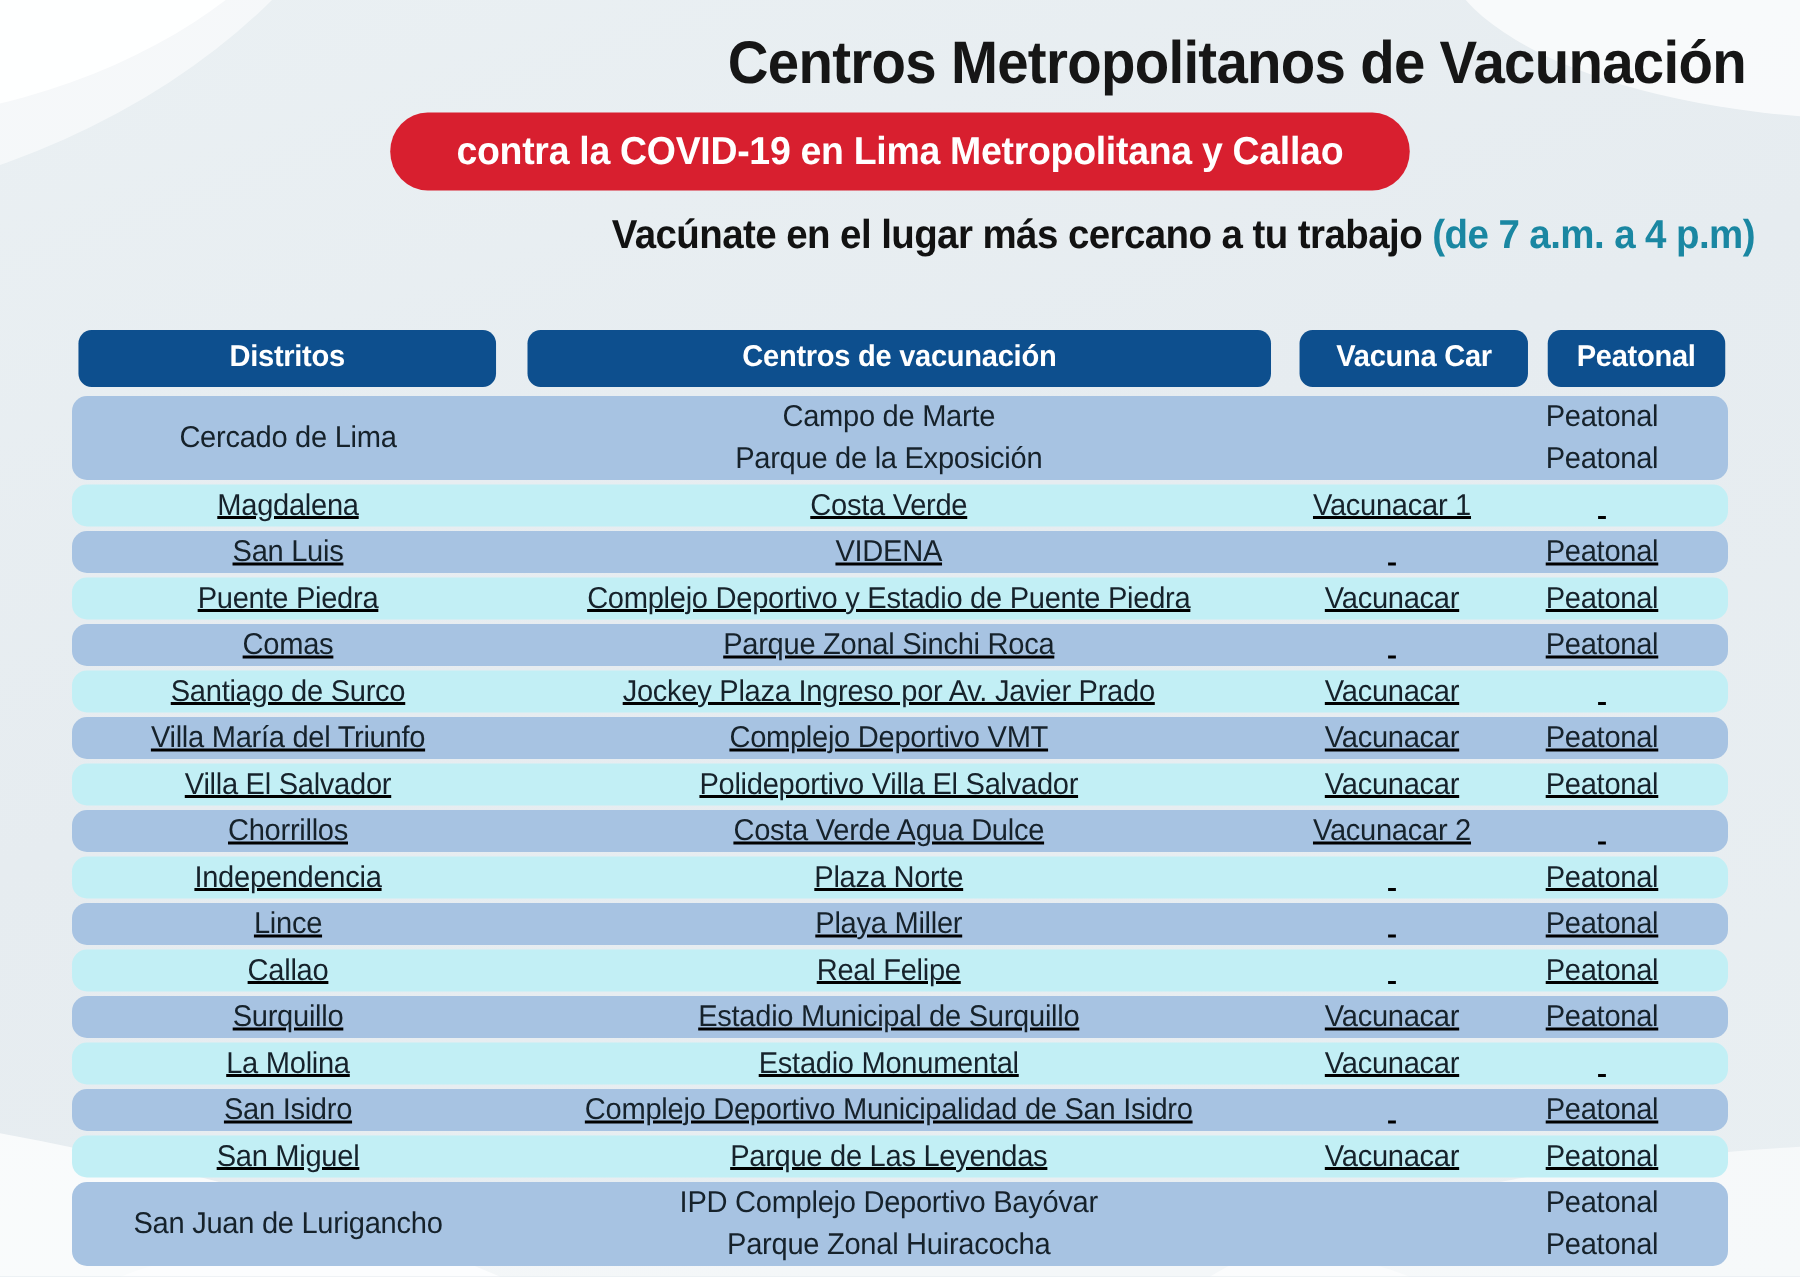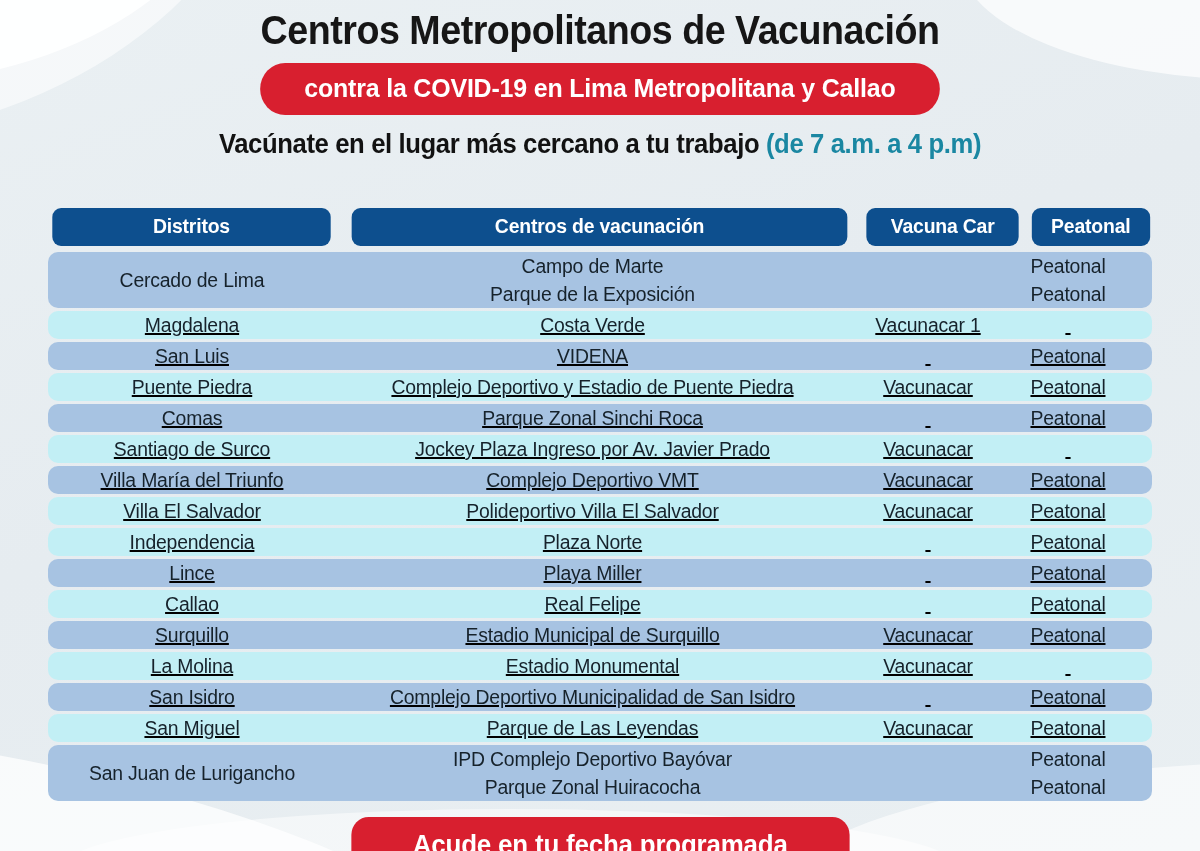--- a/index.html
+++ b/index.html
@@ -84,22 +84,22 @@
   .page {
     position: relative;
     z-index: 2;
     width: 1200px;
     height: 851px;
     box-sizing: border-box;
   }
 
   
   .hdr {
-    text-align: center;
-    padding-top: 8px;
+    text-align: right;
+    padding-top: 20px;
   }
   .title {
     font-size: 40px;
     font-weight: bold;
     color: #161616;
     letter-spacing: -0.5px;
     line-height: 1.12;
     margin: 0;
     transform: scaleX(0.94);
   }
@@ -339,20 +339,32 @@
           <div class="cell centro">
             <span class="sub">Polideportivo Villa El Salvador</span>
           </div>
           <div class="cell vacunacar">
             <span class="sub">Vacunacar</span>
           </div>
           <div class="cell peatonal">
             <span class="sub">Peatonal</span>
           </div>
         </div>
+        <div class="row odd h1">
+          <div class="cell distrito">Chorrillos</div>
+          <div class="cell centro">
+            <span class="sub">Costa Verde Agua Dulce</span>
+          </div>
+          <div class="cell vacunacar">
+            <span class="sub">Vacunacar 2</span>
+          </div>
+          <div class="cell peatonal">
+            <span class="sub">&nbsp;</span>
+          </div>
+        </div>
         <div class="row even h1">
           <div class="cell distrito">Independencia</div>
           <div class="cell centro">
             <span class="sub">Plaza Norte</span>
           </div>
           <div class="cell vacunacar">
             <span class="sub">&nbsp;</span>
           </div>
           <div class="cell peatonal">
             <span class="sub">Peatonal</span>

